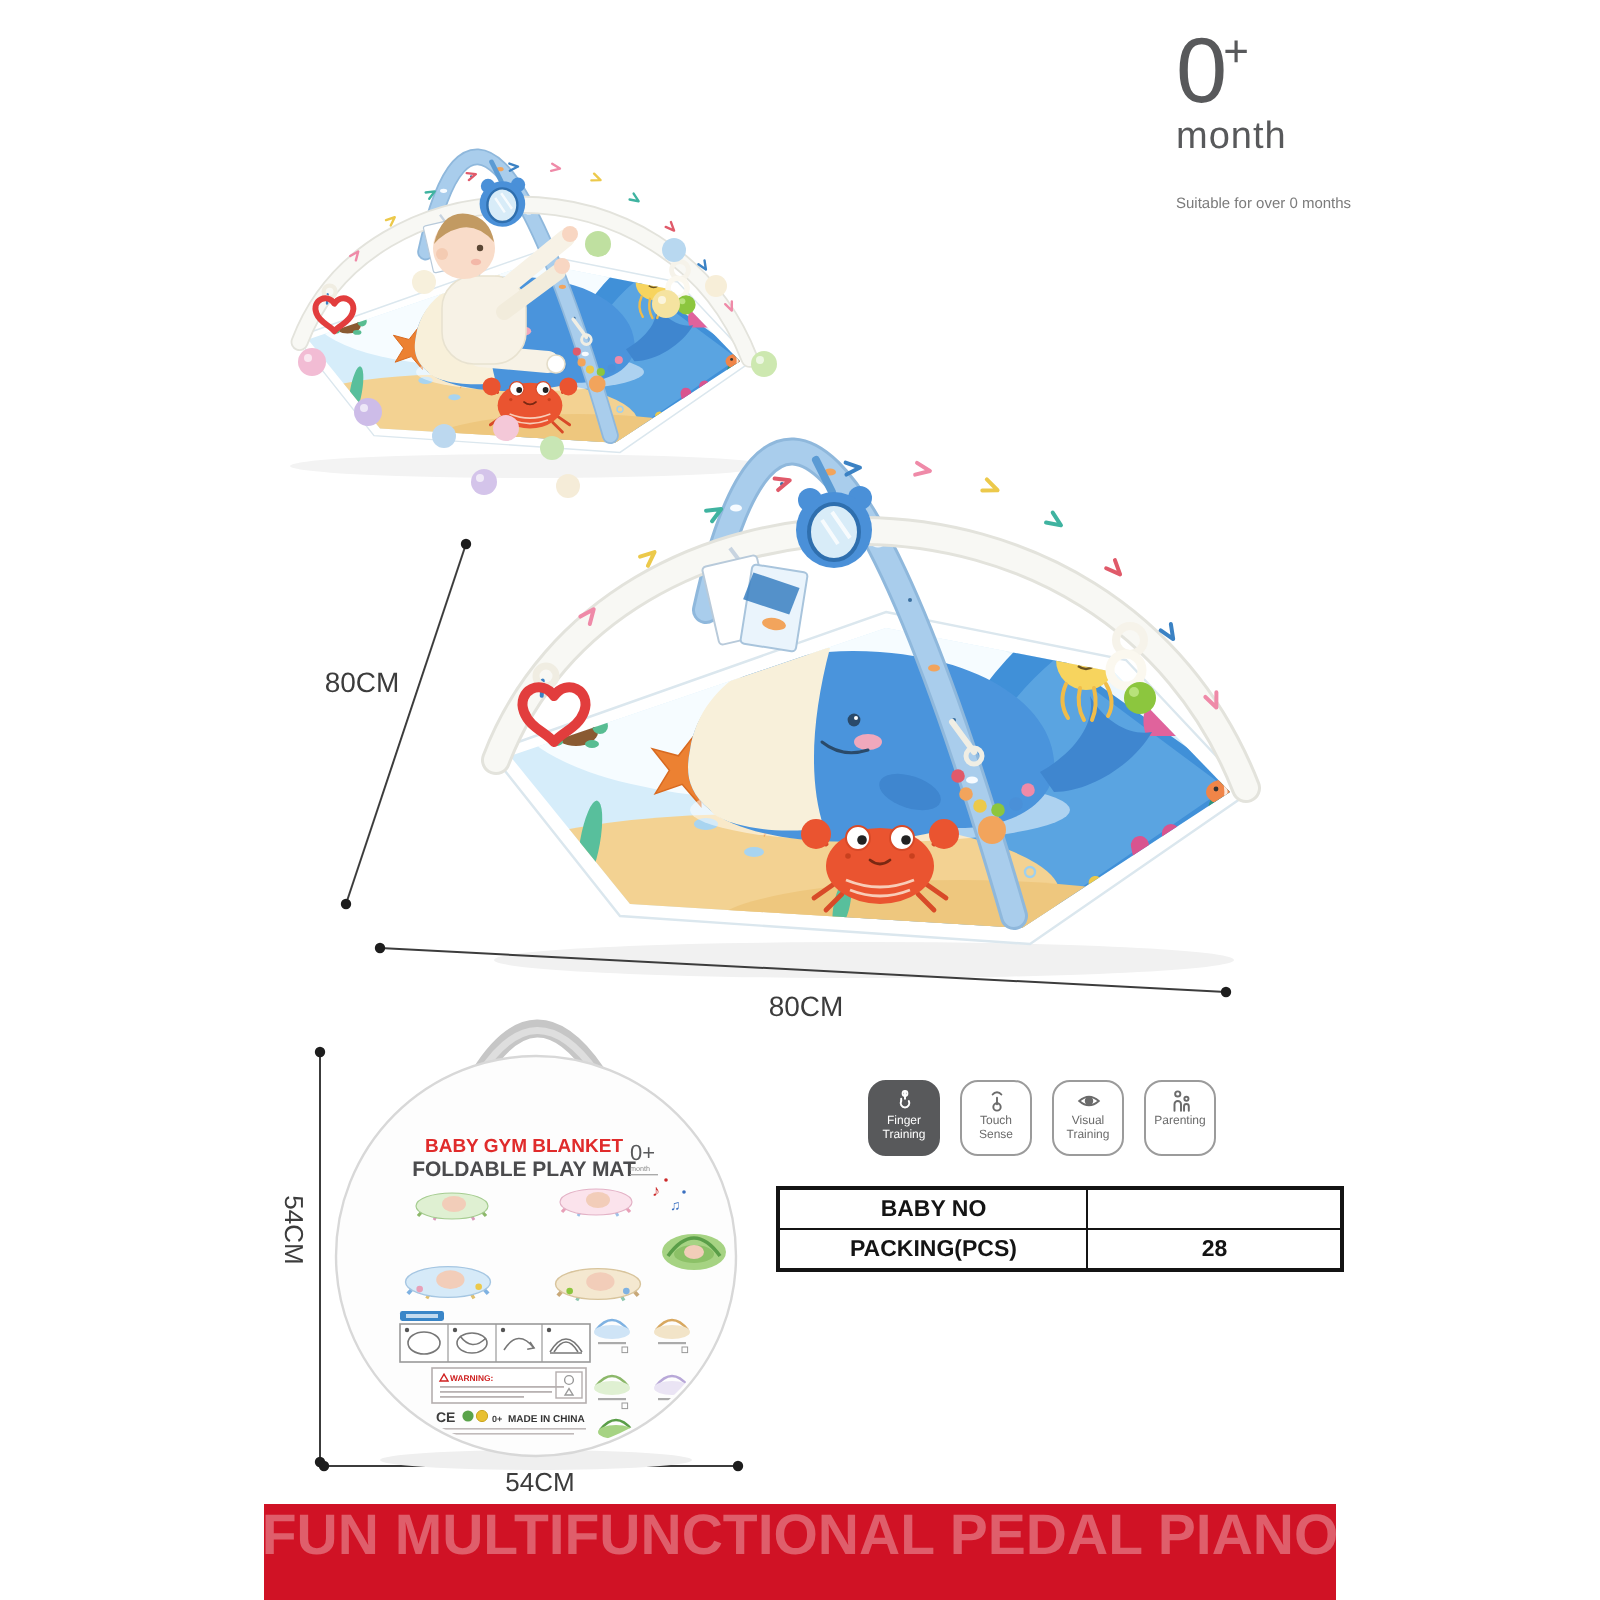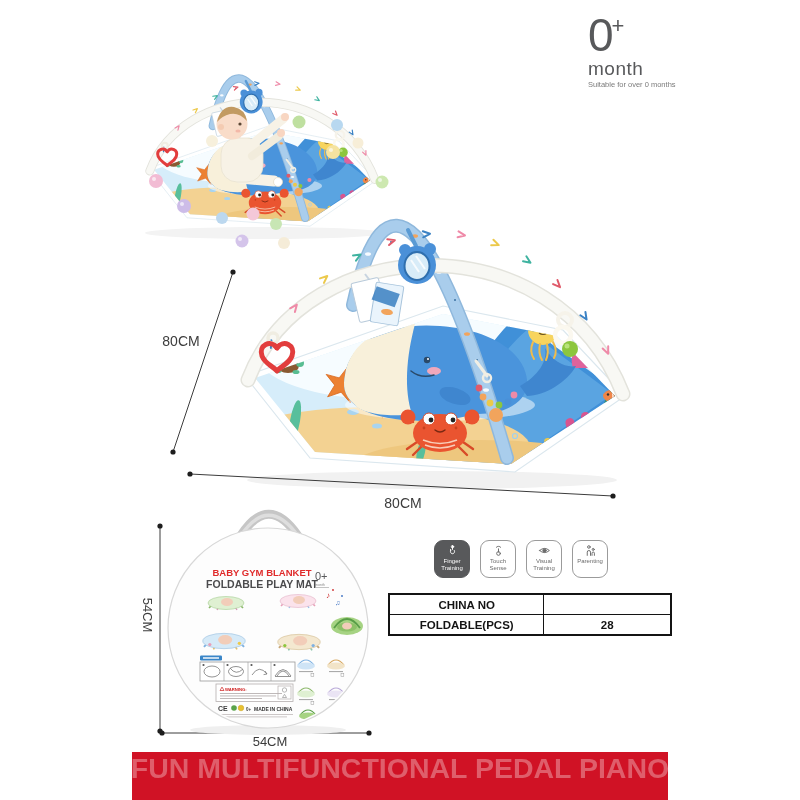--- a/index.html
+++ b/index.html
@@ -6,21 +6,21 @@
   body{width:800px;height:800px;position:relative;background:#fff;overflow:hidden;
        font-family:"Liberation Sans",sans-serif}
   .abs{position:absolute}
   #scene{position:absolute;left:0;top:0}
   svg text{font-family:"Liberation Sans",sans-serif}
 
   .age-badge{left:588px;top:12px;color:#58595b;line-height:1}
   .age-num{font-size:46px;font-weight:400;letter-spacing:-2px}
   .age-plus{font-size:22px;vertical-align:18px}
   .age-unit{font-size:19px;margin-top:1px;letter-spacing:.5px;color:#58595b}
-  .age-note{font-size:7.5px;color:#7b7b7b;margin-top:3px}
+  .age-note{font-size:7.5px;color:#7b7b7b;margin-top:20px}
 
   .dim-label{color:#3c3c3c;font-size:14px;white-space:nowrap;transform:translate(-50%,-50%)}
   .dim-small{font-size:13px}
   #dim-pkg-h{transform:translate(-50%,-50%) rotate(90deg)}
 
   .features{left:434px;top:540px;display:flex;gap:10px}
   .feat{width:36px;height:38px;border:1.5px solid #9b9b9b;border-radius:9px;background:#fff;
         color:#6b6b6b;display:flex;flex-direction:column;align-items:center;padding-top:3px;
         box-sizing:border-box}
   .feat svg{width:13px;height:13px;flex:none}
@@ -489,25 +489,25 @@
       <circle cx="17" cy="10" r="1.9"></circle>
         <path d="M14.8 21 v-4 a2.2 2.2 0 0 1 4.4 0 v4"></path>
     </svg>
     <div class="lbl">Parenting</div>
   </div>
 </div>
 
 <table class="abs spec-table">
   <tbody>
       <tr>
-    <td class="c1">CHINA NO</td>
+    <td class="c1">BABY NO</td>
     <td></td>
       </tr>
   <tr>
-    <td class="c1">FOLDABLE(PCS)</td>
+    <td class="c1">PACKING(PCS)</td>
     <td>28</td>
       </tr>
 </tbody>
   </table>
 
 <div class="abs banner" style="background: rgb(208, 18, 37);">
   <span style="color: rgb(223, 94, 107);">FUN MULTIFUNCTIONAL PEDAL PIANO</span>
 </div>
 
 </body></html>

